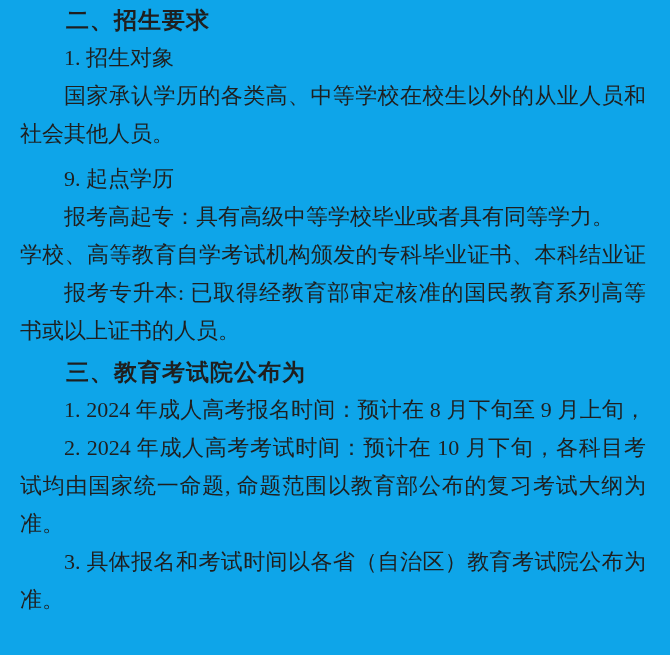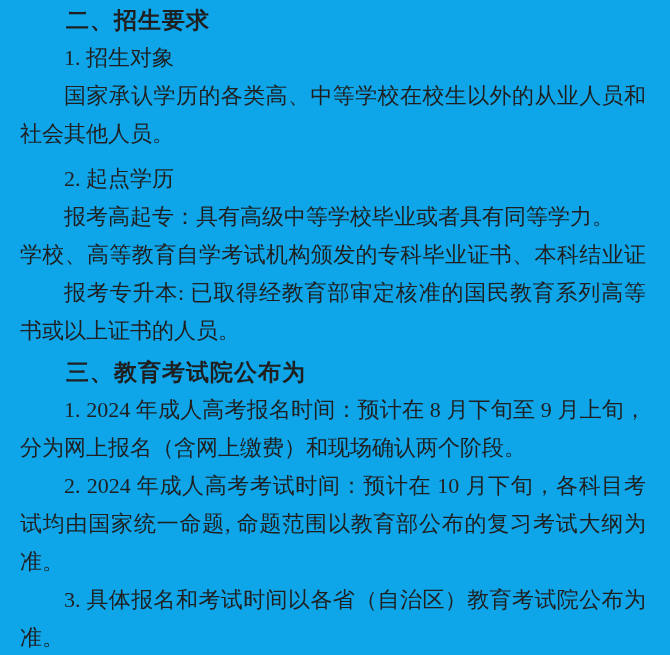--- a/index.html
+++ b/index.html
@@ -48,32 +48,31 @@
 
 <div class="page">
 
   <h2 class="ln hd ind">二、招生要求</h2>
 
   <p class="ln ind">1. 招生对象</p>
 
   <p class="ln ind j">国家承认学历的各类高、中等学校在校生以外的从业人员和</p>
   <p class="ln">社会其他人员。</p>
 
-  <p class="ln ind mt7">2. 起点学历</p>
+  <p class="ln ind mt7">9. 起点学历</p>
 
   <p class="ln ind">报考高起专：具有高级中等学校毕业或者具有同等学力。</p>
 
   <p class="ln j">学校、高等教育自学考试机构颁发的专科毕业证书、本科结业证</p>
   <p class="ln ind j">报考专升本: 已取得经教育部审定核准的国民教育系列高等</p>
   <p class="ln">书或以上证书的人员。</p>
 
   <h2 class="ln hd ind mt3">三、教育考试院公布为</h2>
 
   <p class="ln ind j">1. 2024 年成人高考报名时间：预计在 8 月下旬至 9 月上旬，</p>
-  <p class="ln">分为网上报名（含网上缴费）和现场确认两个阶段。</p>
 
   <p class="ln ind j">2. 2024 年成人高考考试时间：预计在 10 月下旬，各科目考</p>
   <p class="ln j">试均由国家统一命题, 命题范围以教育部公布的复习考试大纲为</p>
   <p class="ln">准。</p>
 
   <p class="ln ind j">3. 具体报名和考试时间以各省（自治区）教育考试院公布为</p>
   <p class="ln">准。</p>
 
 </div>
 

